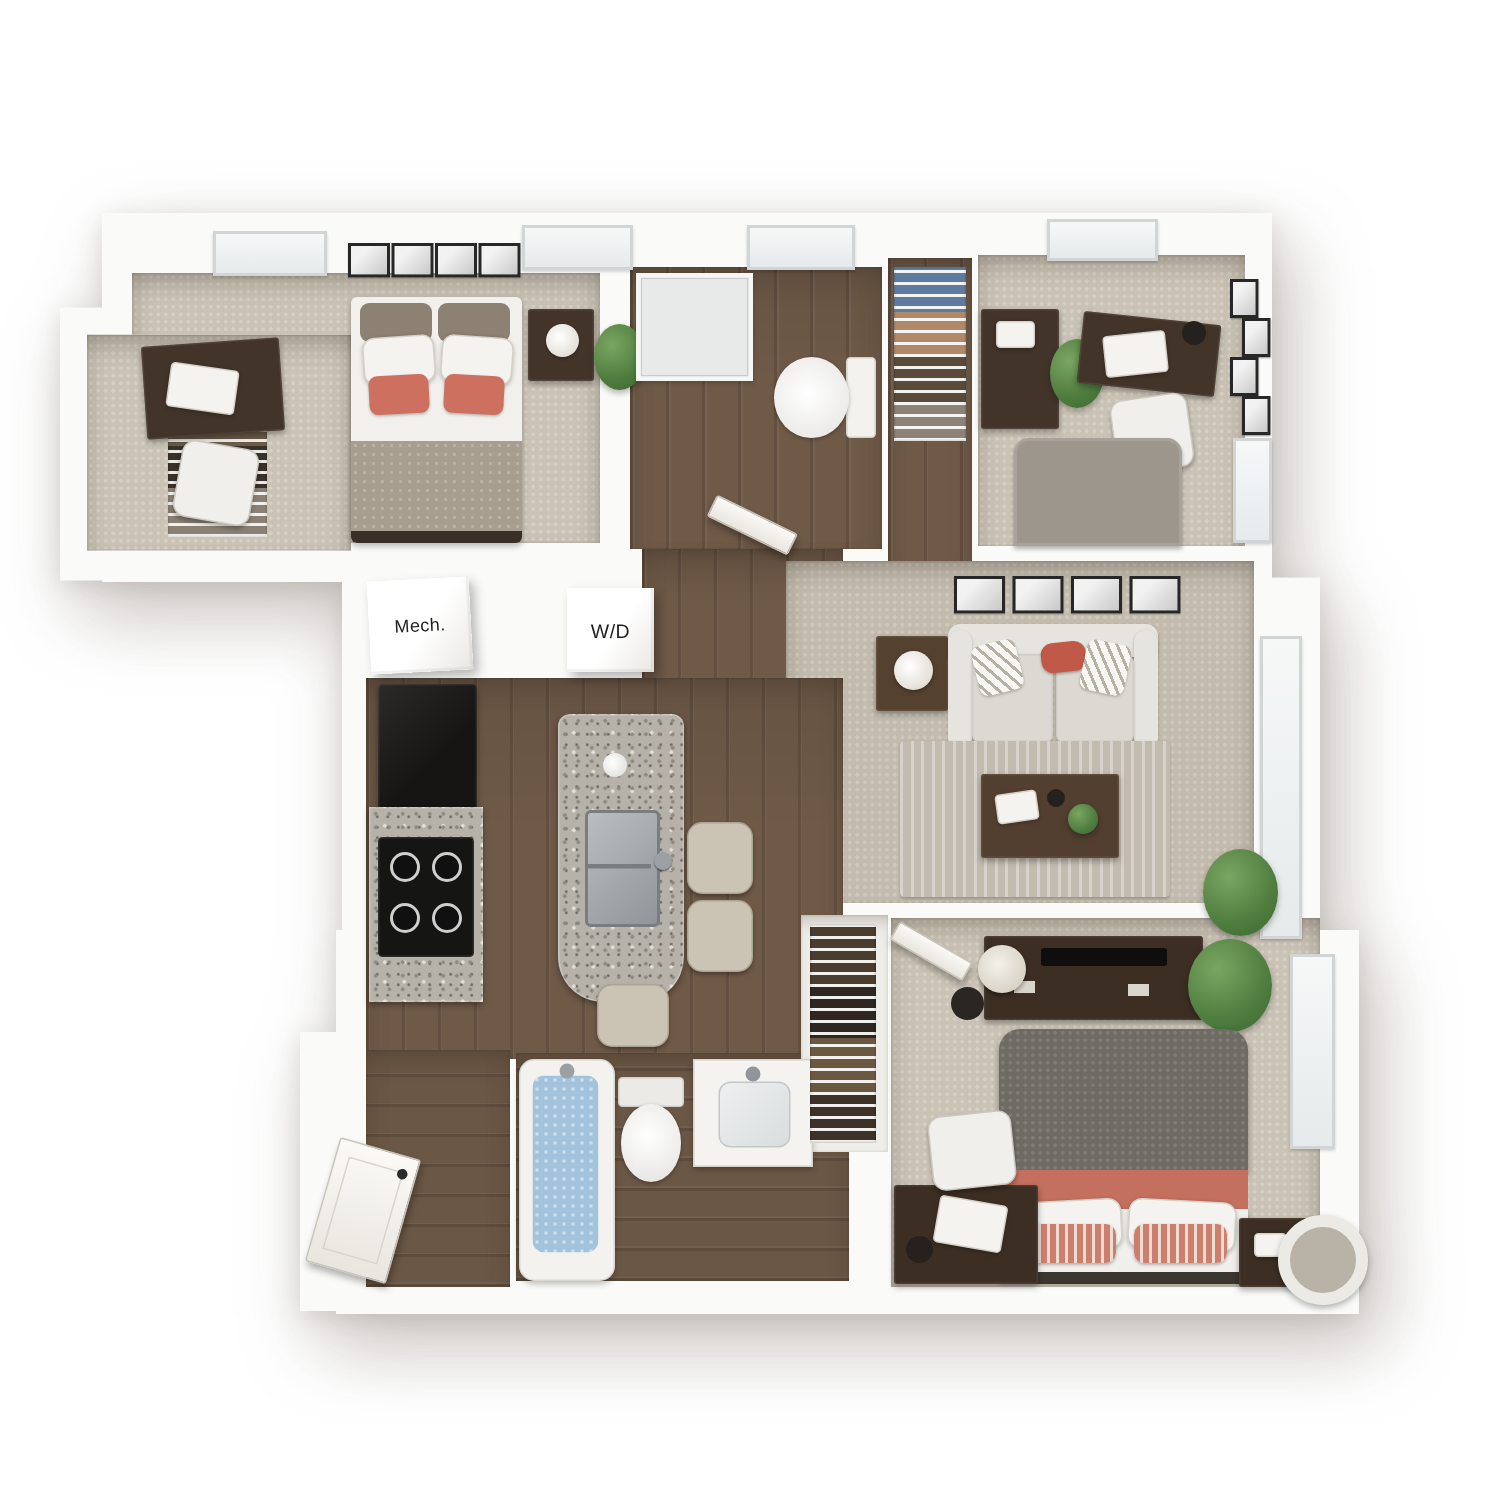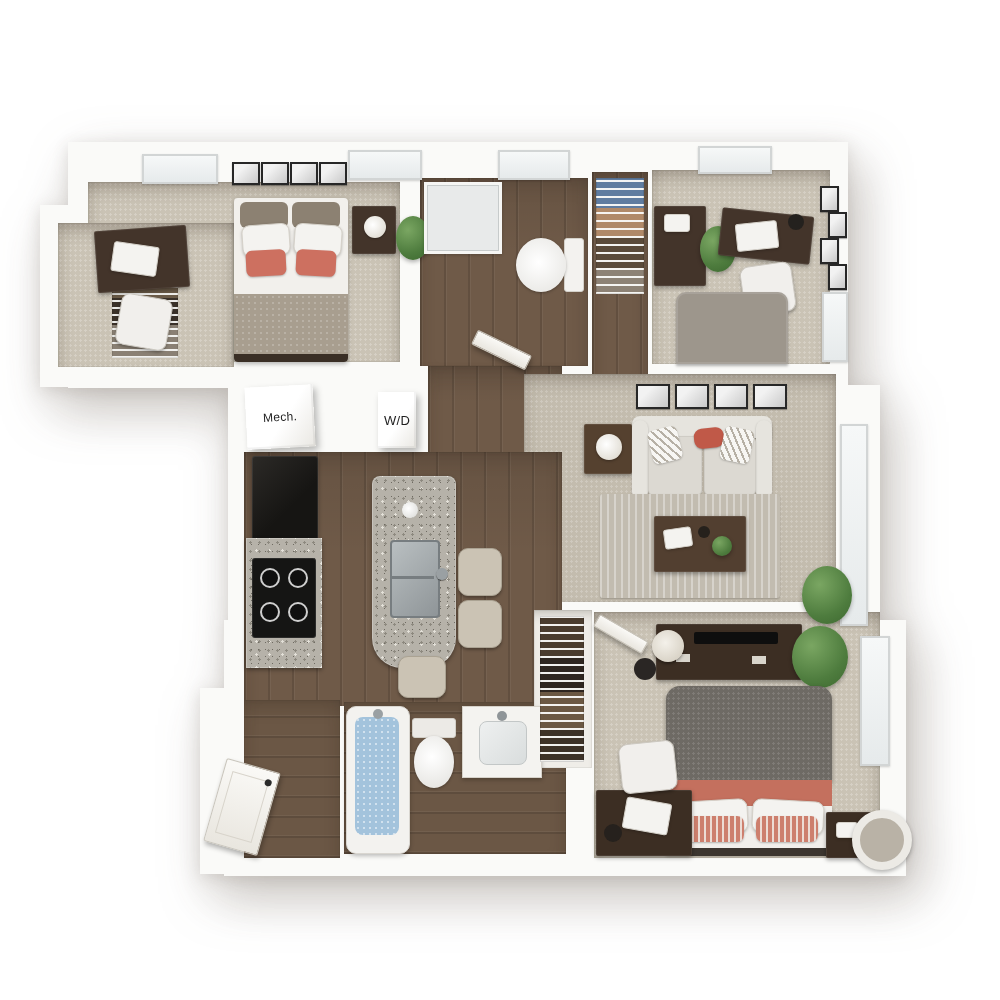--- a/index.html
+++ b/index.html
@@ -106,21 +106,21 @@
   <div class="chair abs" style="left:742px;top:264px;width:50px;height:48px;transform:rotate(-8deg);"></div>
   <div class="abs" style="left:676px;top:292px;width:112px;height:72px;background:#9d968c;border-radius:10px 10px 0 0;box-shadow:inset 0 0 0 2px rgba(255,255,255,.12),0 2px 3px rgba(0,0,0,.3);"></div>
   <div class="frame abs" style="left:820px;top:186px;width:15px;height:22px;"></div>
   <div class="frame abs" style="left:828px;top:212px;width:15px;height:22px;"></div>
   <div class="frame abs" style="left:820px;top:238px;width:15px;height:22px;"></div>
   <div class="frame abs" style="left:828px;top:264px;width:15px;height:22px;"></div>
 
   <div class="cube abs" style="left:246px;top:386px;width:68px;height:62px;transform:rotate(-3deg);">
     <span class="cube-label">Mech.</span>
   </div>
-  <div class="cube abs" style="left:378px;top:392px;width:38px;height:56px;">
+  <div class="cube abs" style="left:378px;top:392px;width:58px;height:56px;">
     <span class="cube-label" style="font-size:13px;">W/D</span>
   </div>
 
   <div class="frame abs" style="left:636px;top:384px;width:30px;height:21px;"></div>
   <div class="frame abs" style="left:675px;top:384px;width:30px;height:21px;"></div>
   <div class="frame abs" style="left:714px;top:384px;width:30px;height:21px;"></div>
   <div class="frame abs" style="left:753px;top:384px;width:30px;height:21px;"></div>
   <div class="darkwood abs" style="left:584px;top:424px;width:48px;height:50px;background:#55412f;"></div>
   <div class="abs" style="left:596px;top:434px;width:26px;height:26px;background:radial-gradient(circle at 40% 40%,#ffffff,#d8d3c7);border-radius:50%;box-shadow:0 1px 3px rgba(0,0,0,.35);"></div>
   <div class="abs" style="left:632px;top:416px;width:140px;height:84px;">

